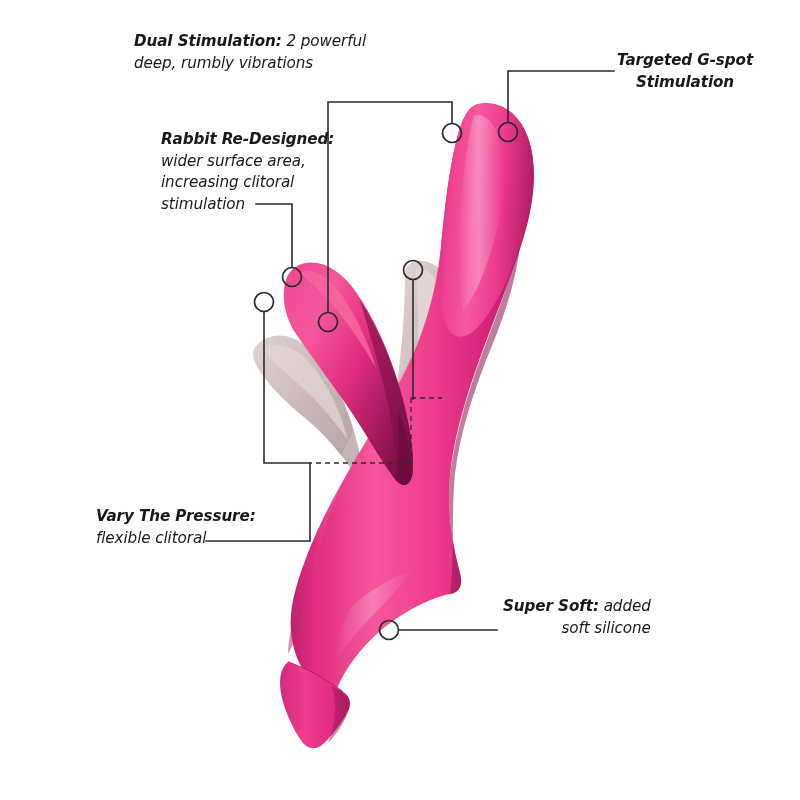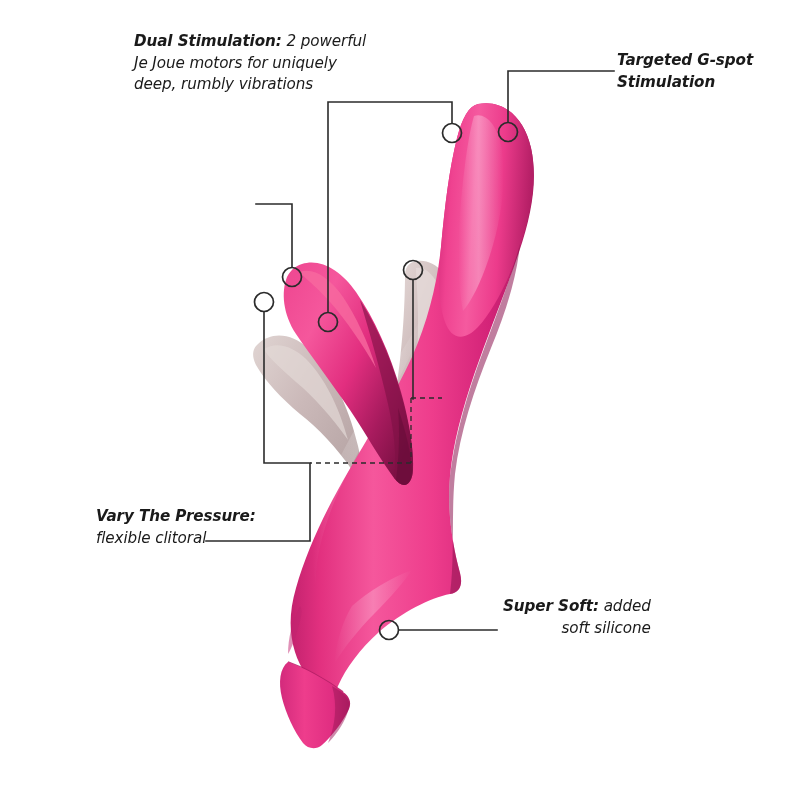--- a/index.html
+++ b/index.html
@@ -19,21 +19,21 @@
     font-size:15.2px;
     line-height:21.6px;
     font-style:italic;
     white-space:nowrap;
     letter-spacing:-0.1px;
   }
   .callout .hd{font-weight:bold;font-style:italic;}
 
   #c-dual{left:134px;top:31px;}
   #c-rabbit{left:161px;top:129px;}
-  #c-gspot{left:617px;top:50px;}
+  #c-gspot{left:617px;top:50px;text-align:center;}
   #c-vary{left:65px;top:506px;margin-left:31px;}
   #c-soft{left:503px;top:596px;text-align:right;}
 
   #c-gspot .ln{font-weight:bold;font-style:italic;}
 
   
   #art{position:absolute;left:0;top:0;width:800px;height:800px;}
 </style>
 </head>
 <body>
@@ -255,24 +255,29 @@
       <circle cx="292" cy="277" r="9.5"></circle>
       <circle cx="508" cy="132" r="9.5"></circle>
       <circle cx="413" cy="270" r="9.5"></circle>
       <circle cx="264" cy="302" r="9.5"></circle>
       <circle cx="389" cy="630" r="9.5"></circle>
     </g>
   </svg>
 
   <div class="callout" id="c-dual">
     <div class="ln"><span class="hd">Dual Stimulation:</span><span> 2 powerful</span></div>
-    <div class="ln">Je Joue motors for uniquely</div>
     <div class="ln">deep, rumbly vibrations</div>
   </div>
 
+  <div class="callout" id="c-rabbit">
+    <div class="ln hd">Rabbit Re-Designed:</div>
+    <div class="ln">wider surface area,</div>
+    <div class="ln">increasing clitoral</div>
+    <div class="ln">stimulation</div>
+  </div>
 
   <div class="callout" id="c-gspot">
     <div class="ln">Targeted G-spot</div>
     <div class="ln">Stimulation</div>
   </div>
 
   <div class="callout" id="c-vary">
     <div class="ln hd">Vary The Pressure:</div>
     <div class="ln">flexible clitoral</div>
   </div>

